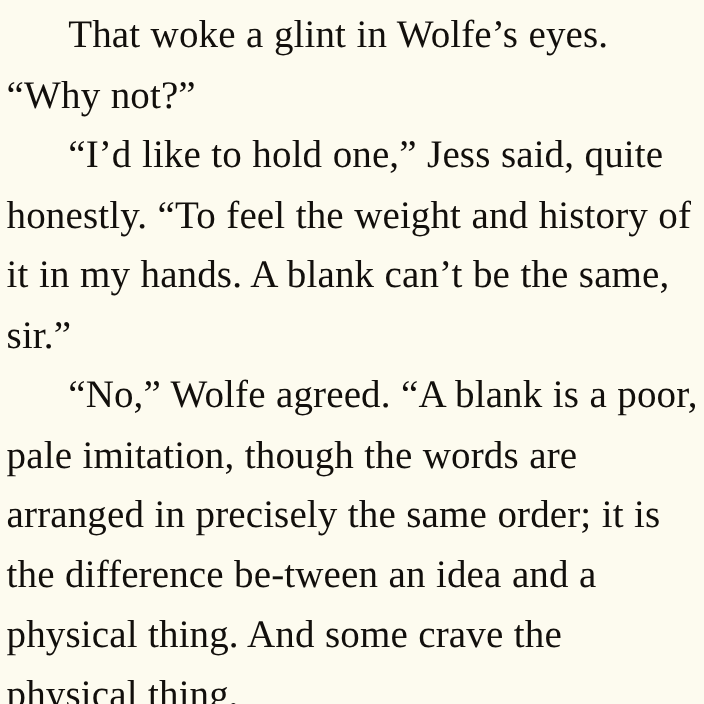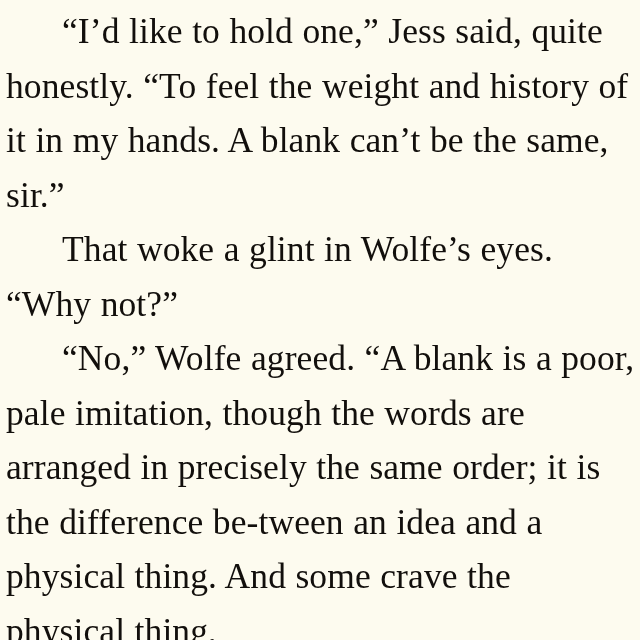--- a/index.html
+++ b/index.html
@@ -34,17 +34,17 @@
   }
   .para + .para {
     margin-top: 0;
   }
 </style>
 </head>
 <body>
 
 <div class="page">
   <div class="body-text">
+    <p class="para">That woke a glint in Wolfe’s eyes. “Why not?”</p>
     <p class="para">“I’d like to hold one,” Jess said, quite honestly. “To feel the weight and history of it in my hands. A blank can’t be the same, sir.”</p>
-    <p class="para">That woke a glint in Wolfe’s eyes. “Why not?”</p>
     <p class="para">“No,” Wolfe agreed. “A blank is a poor, pale imitation, though the words are arranged in precisely the same order; it is the difference be-tween an idea and a physical thing. And some crave the physical thing,</p>
   </div>
 </div>
 
 </body></html>

